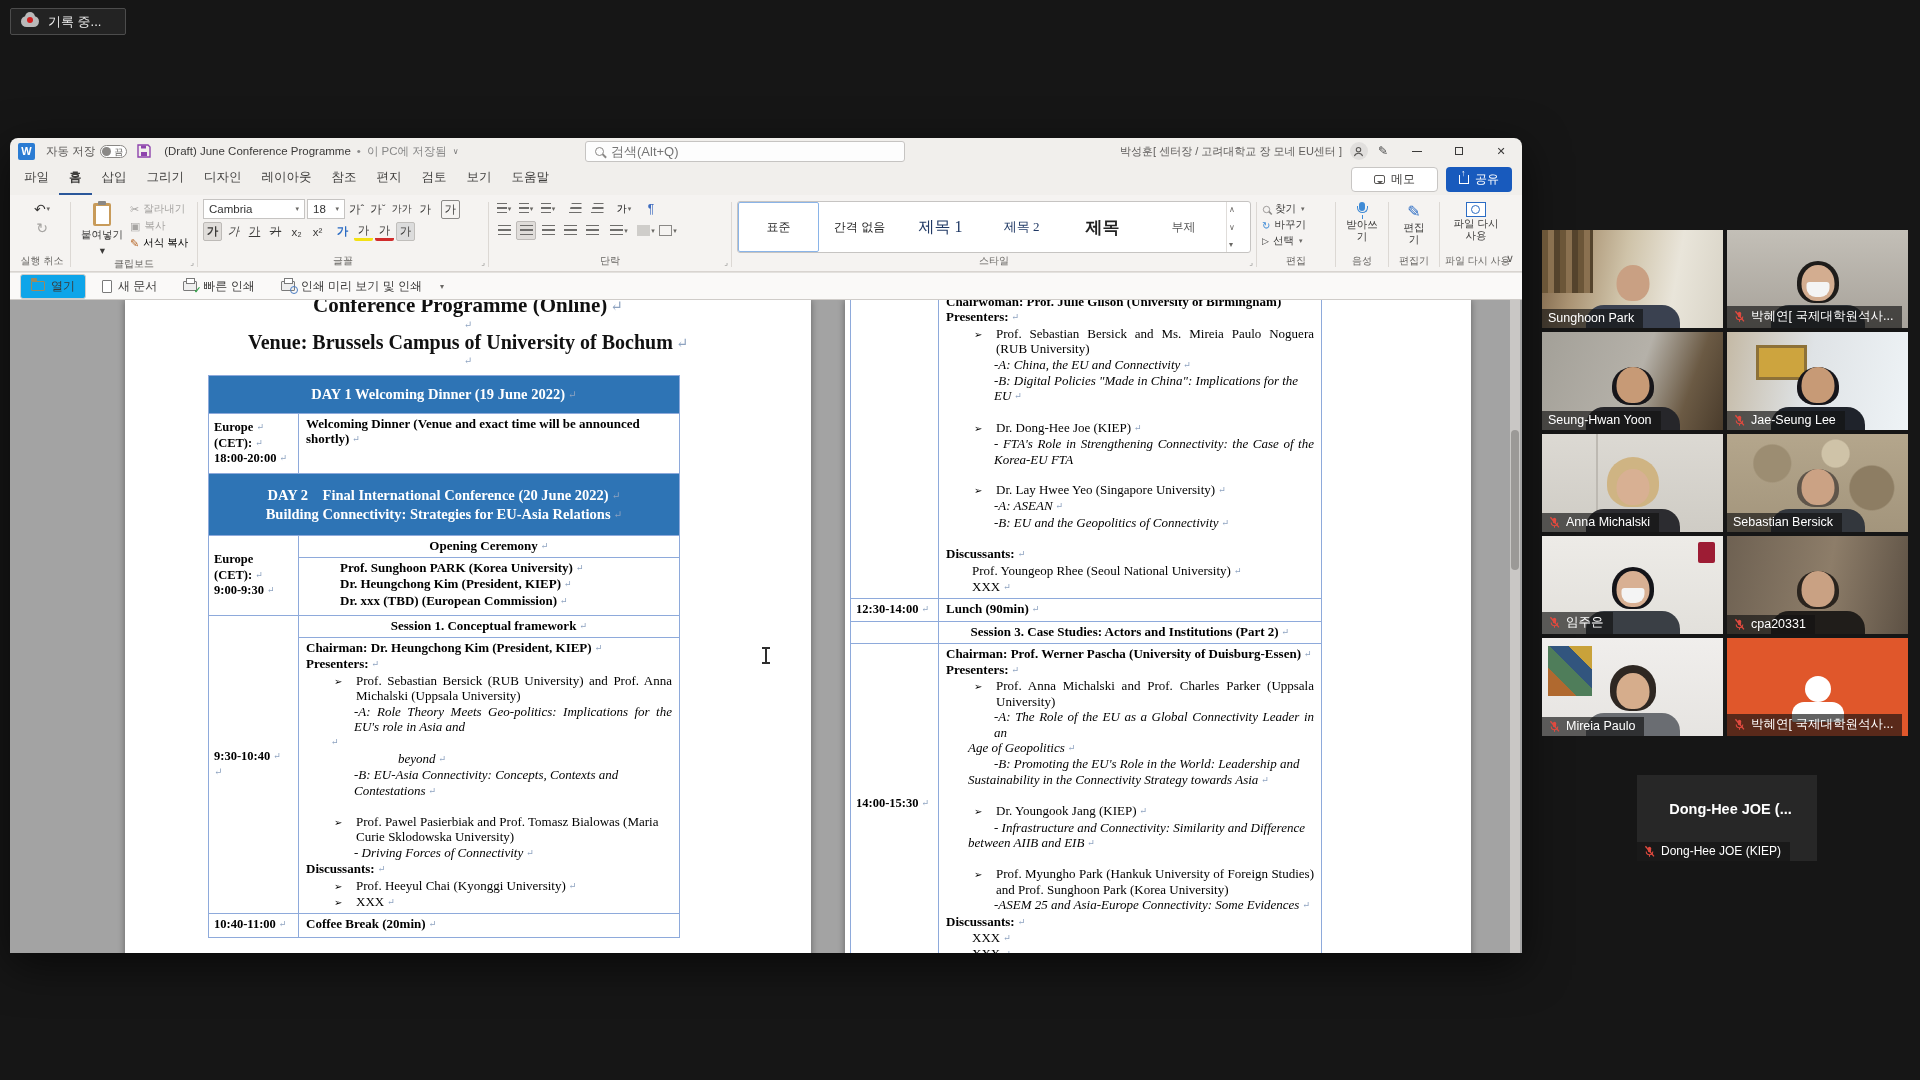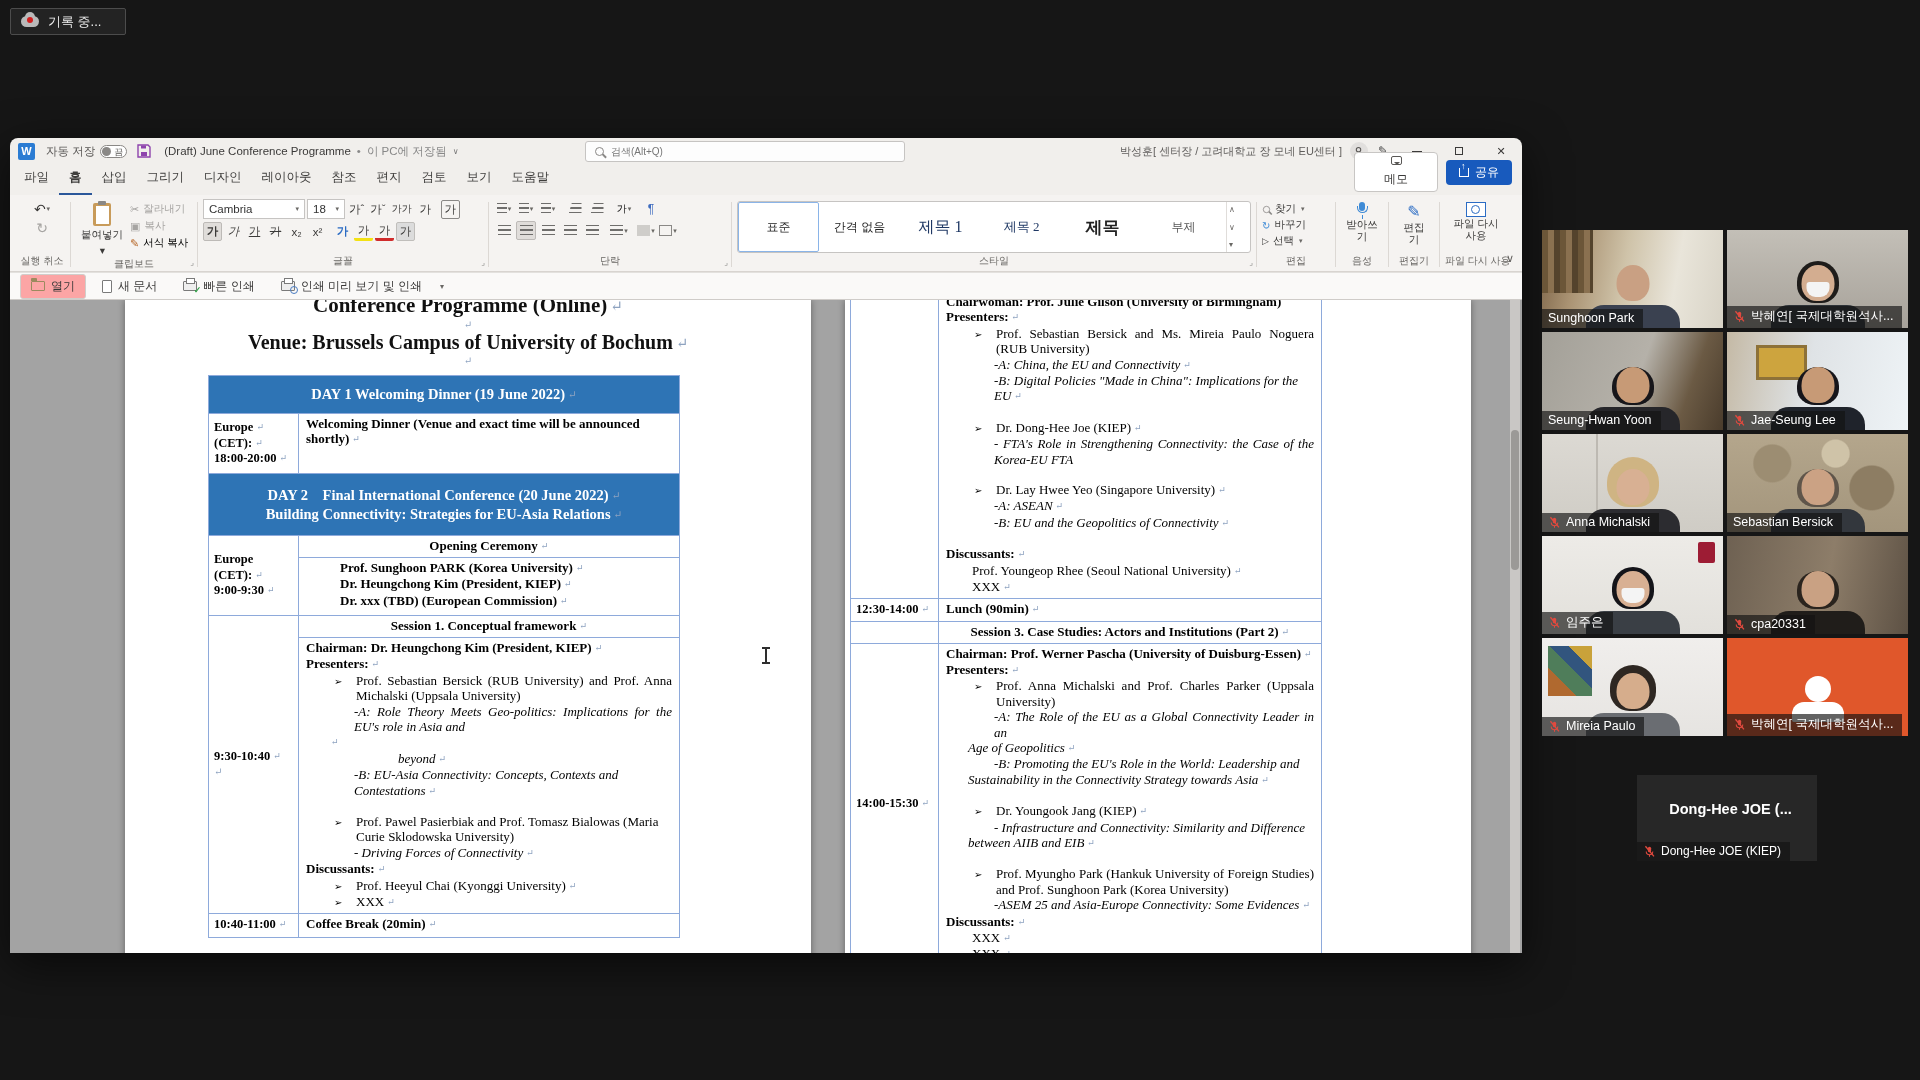--- a/index.html
+++ b/index.html
@@ -20,38 +20,38 @@
   .wlogo { width:17px; height:17px; background:#2b7cd3; color:#fff; font-weight:bold; font-size:11px; display:flex; align-items:center; justify-content:center; border-radius:2px; }
   .autosave { display:flex; align-items:center; gap:5px; margin-left:11px; color:#5a5856; font-size:11.5px; }
   .toggle { width:27px; height:13px; border:1px solid #8a8886; border-radius:7px; background:#fff; position:relative; }
   .toggle .knob { width:9px; height:9px; background:#8a8886; border-radius:50%; position:absolute; left:1px; top:1px; }
   .toggle .st { position:absolute; right:3px; top:0; font-size:9px; color:#5a5856; line-height:12px; }
   .saveic { margin-left:10px; }
   .doctitle { margin-left:13px; color:#3b3a39; font-size:11.5px; display:flex; align-items:center; gap:6px; white-space:nowrap; }
   .doctitle .dim { color:#888; }
   .doctitle .chev { font-size:8px; color:#777; }
   #searchbox { position:absolute; left:575px; top:3px; width:320px; height:21px; background:#fdfdfd; border:1px solid #c6c4c2; border-radius:3px; display:flex; align-items:center; gap:7px; padding:0 9px; }
-  #searchbox input { border:none; outline:none; background:transparent; font-size:10px; color:#767472; width:100%; font-family:"Liberation Sans",sans-serif; }
+  #searchbox input { border:none; outline:none; background:transparent; font-size:13px; color:#767472; width:100%; font-family:"Liberation Sans",sans-serif; }
   .mag { width:9px; height:9px; border:1.5px solid #8a8886; border-radius:50%; position:relative; flex:none; }
   .mag::after { content:""; position:absolute; width:5px; height:1.5px; background:#8a8886; transform:rotate(45deg); right:-4px; bottom:-1px; }
   #tbright { position:absolute; right:0; top:0; height:26px; display:flex; align-items:center; }
   .uname { font-size:11px; color:#605e5c; margin-right:8px; white-space:nowrap; }
   .circicon { width:18px; height:18px; border-radius:50%; background:#e1dfdd; display:flex; align-items:center; justify-content:center; margin-right:10px; }
   .penic { color:#444; font-size:12px; margin-right:8px; }
   .wbtn { width:42px; height:26px; display:flex; align-items:center; justify-content:center; color:#3b3a39; font-size:11px; }
   .ic-min { width:10px; height:1px; background:#3b3a39; }
   .ic-restore { width:8px; height:8px; border:1px solid #3b3a39; position:relative; background:#f1efec; }
   .ic-restore::before { content:""; position:absolute; width:8px; height:8px; border:1px solid #3b3a39; left:1px; top:-3px; z-index:-1; }
 
   
   #tabsrow { height:31px; display:flex; align-items:flex-end; padding:0 4px; position:relative; }
   .tab { padding:6px 10px 7px; font-size:12.5px; color:#3f3e3c; border-bottom:2.5px solid transparent; white-space:nowrap; }
   .tab.active { font-weight:bold; border-bottom-color:#2b579a; }
   #tabsright { position:absolute; right:10px; bottom:3px; display:flex; gap:8px; align-items:center; }
-  .memobtn { border:1px solid #c8c6c4; background:#fff; border-radius:4px; padding:3px 29px; font-size:12px; color:#3b3a39; display:flex; align-items:center; gap:6px;flex-direction:column; }
+  .memobtn { border:1px solid #c8c6c4; background:#fff; border-radius:4px; padding:3px 22px; font-size:12px; color:#3b3a39; display:flex; align-items:center; gap:6px; }
   .bubble { width:11px; height:9px; border:1.3px solid #5a5856; border-radius:2px; position:relative; }
   .bubble::after { content:""; position:absolute; left:2px; bottom:-4px; border:3px solid transparent; border-top-color:#5a5856; }
   .sharebtn { background:#185abd; color:#fff; border-radius:4px; padding:4px 13px; font-size:12px; display:flex; align-items:center; gap:6px; }
   .shareic { width:10px; height:9px; border:1.2px solid #fff; border-top:none; position:relative; }
   .shareic::after { content:"↑"; position:absolute; left:1px; top:-7px; font-size:9px; color:#fff; }
 
   
   #ribbon { height:77px; background:#f5f3f1; border-bottom:1px solid #d8d4d0; display:flex; padding:3px 4px 0 6px; position:relative; }
   .rgroup { display:flex; flex-direction:column; position:relative; padding:1px 3px 0; }
   .glabel { margin-top:auto; text-align:center; font-size:10px; color:#69676
@@ -114,21 +114,21 @@
   .reuseic { width:20px; height:15px; border:1.4px solid #2b6cc4; position:relative; background:#fff; }
   .reuseic::before { content:""; position:absolute; right:-4px; top:-4px; width:20px; height:15px; border:1.4px solid #2b6cc4; z-index:-1; }
   .reuseic::after { content:""; position:absolute; left:4px; top:2px; width:7px; height:7px; border:1.4px solid #2b6cc4; border-radius:50%; }
   .wraplabel { width:40px; text-align:center; word-break:break-all; line-height:12px; }
   .wraplabel2 { width:52px; text-align:center; word-break:keep-all; line-height:12px; }
   #ribcollapse { position:absolute; right:8px; bottom:6px; color:#605e5c; font-size:11px; }
 
   
   #qat { height:28px; background:#faf9f8; border-top:1px solid #e3e1de; border-bottom:1px solid #cfccc9; display:flex; align-items:center; padding-left:10px; gap:6px; font-size:12px; color:#3b3a39; }
   .qbtn { display:flex; align-items:center; gap:6px; padding:3px 10px; border-radius:3px; }
-  .qbtn.first { border:1px solid #d0cecb; background:#fca5a5; }
+  .qbtn.first { border:1px solid #d0cecb; background:#0ea5e9; }
   .ic-folder { width:14px; height:10px; border:1.4px solid #9c8a5f; border-radius:1px; position:relative; }
   .ic-folder::before { content:""; position:absolute; left:-1px; top:-4px; width:6px; height:3px; background:#9c8a5f; border-radius:1px 1px 0 0; }
   .ic-page { width:10px; height:13px; border:1.4px solid #7a7a7a; border-radius:1px; background:#fff; }
   .ic-print { width:14px; height:10px; border:1.4px solid #7a7a7a; border-radius:1px; position:relative; background:#eee; }
   .ic-print::before { content:""; position:absolute; left:2px; top:-4px; width:7px; height:4px; background:#fff; border:1px solid #7a7a7a; }
   .ic-print.chk::after { content:"✓"; position:absolute; right:-5px; bottom:-5px; color:#2e9e44; font-size:9px; font-weight:bold; }
   .ic-print.mag2::after { content:""; position:absolute; right:-4px; bottom:-4px; width:6px; height:6px; border:1.3px solid #4a7cc2; border-radius:50%; }
 
   
   #docarea { position:relative; height:653px; background:#a3a3a3; overflow:hidden; }

